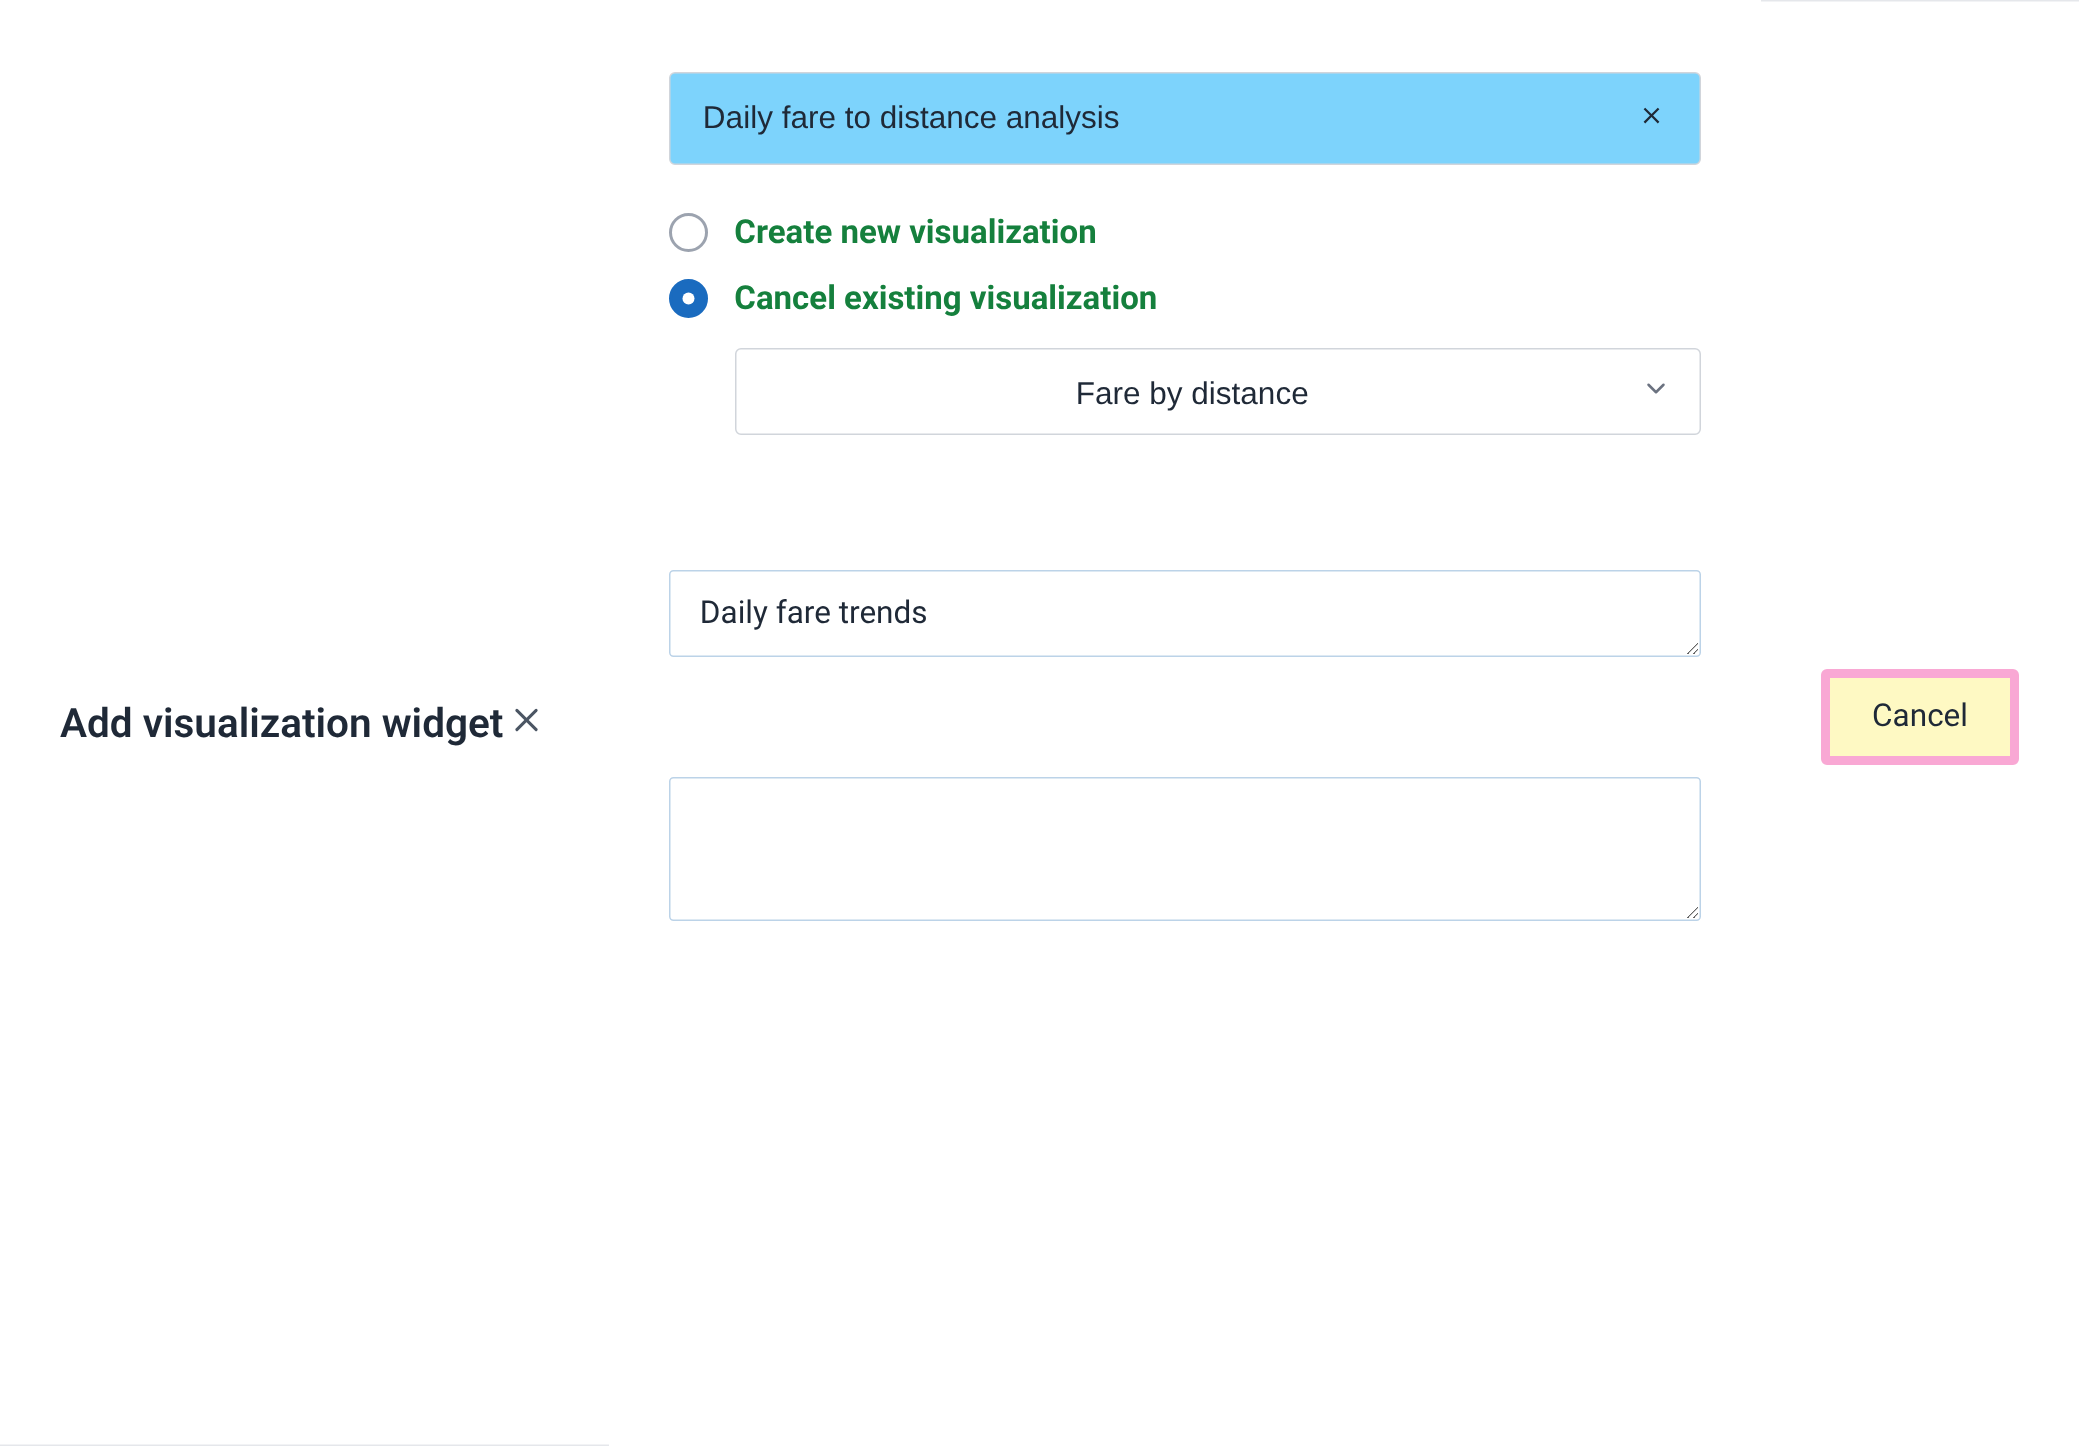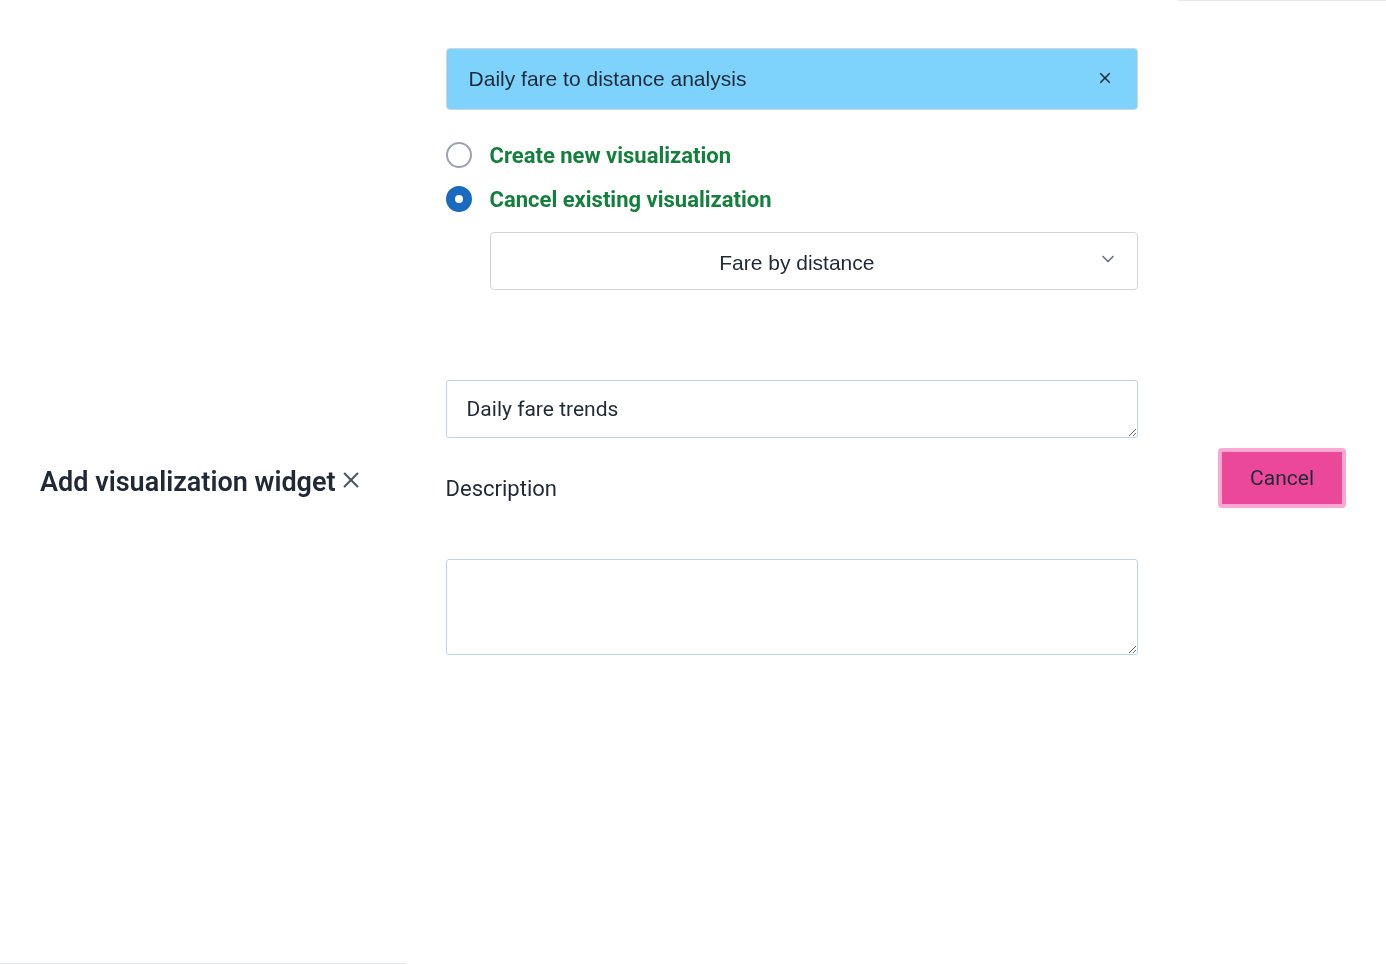--- a/index.html
+++ b/index.html
@@ -192,22 +192,22 @@
       border-top: 1px solid #e5e7eb;
     }
     .btn {
       font-size: 21px;
       padding: 14px 28px;
       border-radius: 4px;
       cursor: pointer;
       font-family: inherit;
     }
     .btn-secondary {
-      background: #ec4899;
-      border: 4px solid #f9a8d4;
+      background: #fef9c3;
+      border: 6px solid #f9a8d4;
       color: #1f2937;
     }
     .btn-primary {
       background: #1a6bbf;
       border: 1px solid #1a6bbf;
       color: #fff;
     }
   </style>
 </head>
 <body>
@@ -259,21 +259,20 @@
           <polyline points="6 9 12 15 18 9"></polyline>
         </svg>
       </span>
     </div>
 
     <div class="field-group">
       <textarea class="text-input" style="">Daily fare trends</textarea>
     </div>
 
     <div class="field-group">
-      <label class="field-label">Description</label>
       <textarea class="textarea-input" style=""></textarea>
     </div>
 
   </div>
 
   <div class="dialog-footer">
     <button class="btn btn-secondary">Cancel</button>
   </div>
 
 </div>

